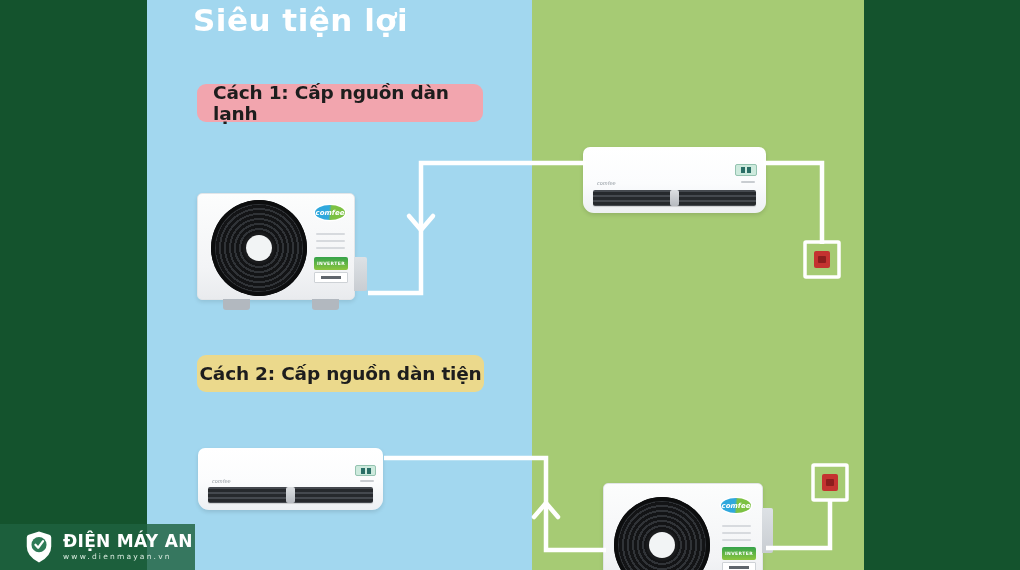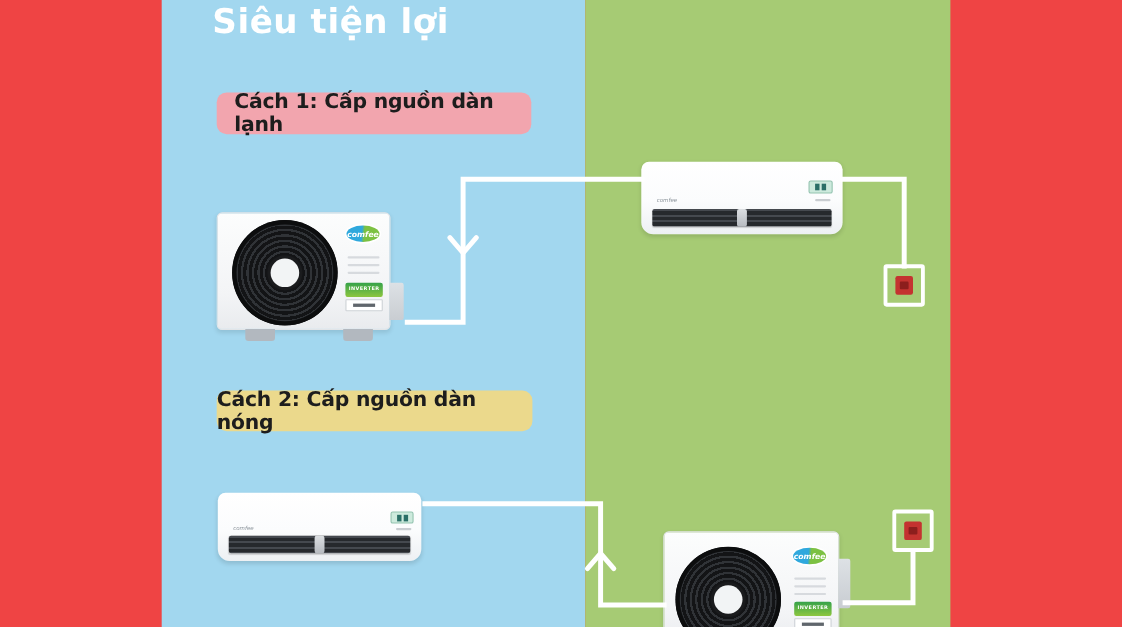--- a/index.html
+++ b/index.html
@@ -1,20 +1,20 @@
 <!DOCTYPE html>
 <html><head>
 <meta charset="utf-8">
 <style>
   * { margin: 0; padding: 0; box-sizing: border-box; }
   body { font-family: "DejaVu Sans", "Liberation Sans", sans-serif; background: #fff; }
 
   .canvas {
     position: relative; width: 1020px; height: 570px;
-    background: #ef4444; overflow: hidden;
+    background: #14532d; overflow: hidden;
   }
   .panel { position: absolute; top: 0; height: 570px; }
   .panel-left  { left: 147px; width: 385px; background: #a2d7ef; }
   .panel-right { left: 532px; width: 332px; background: #a6cb74; }
 
   .page-title {
     position: absolute; left: 193px; top: 2px; z-index: 3;
     color: #ffffff; font-size: 31px; font-weight: bold; letter-spacing: 0.5px;
   }
 
@@ -108,21 +108,21 @@
 
   <div class="panel panel-left"></div>
   <div class="panel panel-right"></div>
 
   <div class="page-title">Siêu tiện lợi</div>
 
   <div class="badge badge-1">
     <span>Cách 1: Cấp nguồn dàn lạnh</span>
   </div>
   <div class="badge badge-2">
-    <span>Cách 2: Cấp nguồn dàn nóng</span>
+    <span>Cách 2: Cấp nguồn dàn tiện</span>
   </div>
 
   <div class="outdoor-unit" style="left:197px; top:193px; width:172px; height:120px;">
     <div class="ou-body" style="width:158px; height:107px;">
       <div class="ou-fan" style="left:13px; top:6px; width:96px; height:96px;">
         <div class="ou-hub"></div>
       </div>
       <div class="comfee-oval" style="left:117px; top:11px; width:30px; height:15px;">
         <span>comfee</span>
       </div>
@@ -212,14 +212,25 @@
 
     <path d="M 830 499 V 548 H 766" fill="none" stroke="#ffffff" stroke-width="4.5"></path>
 
     <g>
       <rect x="813" y="465" width="34" height="35" fill="none" stroke="#ffffff" stroke-width="3.5" rx="1"></rect>
       <rect x="822" y="474" width="16" height="17" fill="#c43330" rx="2"></rect>
       <rect x="826" y="479" width="8" height="7" fill="#8c1e1d" rx="1"></rect>
     </g>
   </svg>
 
+  <div class="footer-band">
+    <svg width="32" height="36" viewBox="0 0 34 36">
+      <path d="M17 1.5 L28 5 Q30 5.6 30 8 V17.5 Q30 28 17 34.5 Q4 28 4 17.5 V8 Q4 5.6 6 5 Z" fill="#ffffff"></path>
+      <circle cx="17" cy="15.5" r="8" fill="#2e7a57"></circle>
+      <path d="M13.2 15.6 L16.1 18.8 L21.3 11.8" fill="none" stroke="#ffffff" stroke-width="2.4" stroke-linecap="round" stroke-linejoin="round"></path>
+    </svg>
+    <div class="footer-text">
+      <span class="footer-brand">ĐIỆN MÁY AN</span>
+      <span class="footer-site">www.dienmayan.vn</span>
+    </div>
+  </div>
 
 </div>
 
 </body></html>

